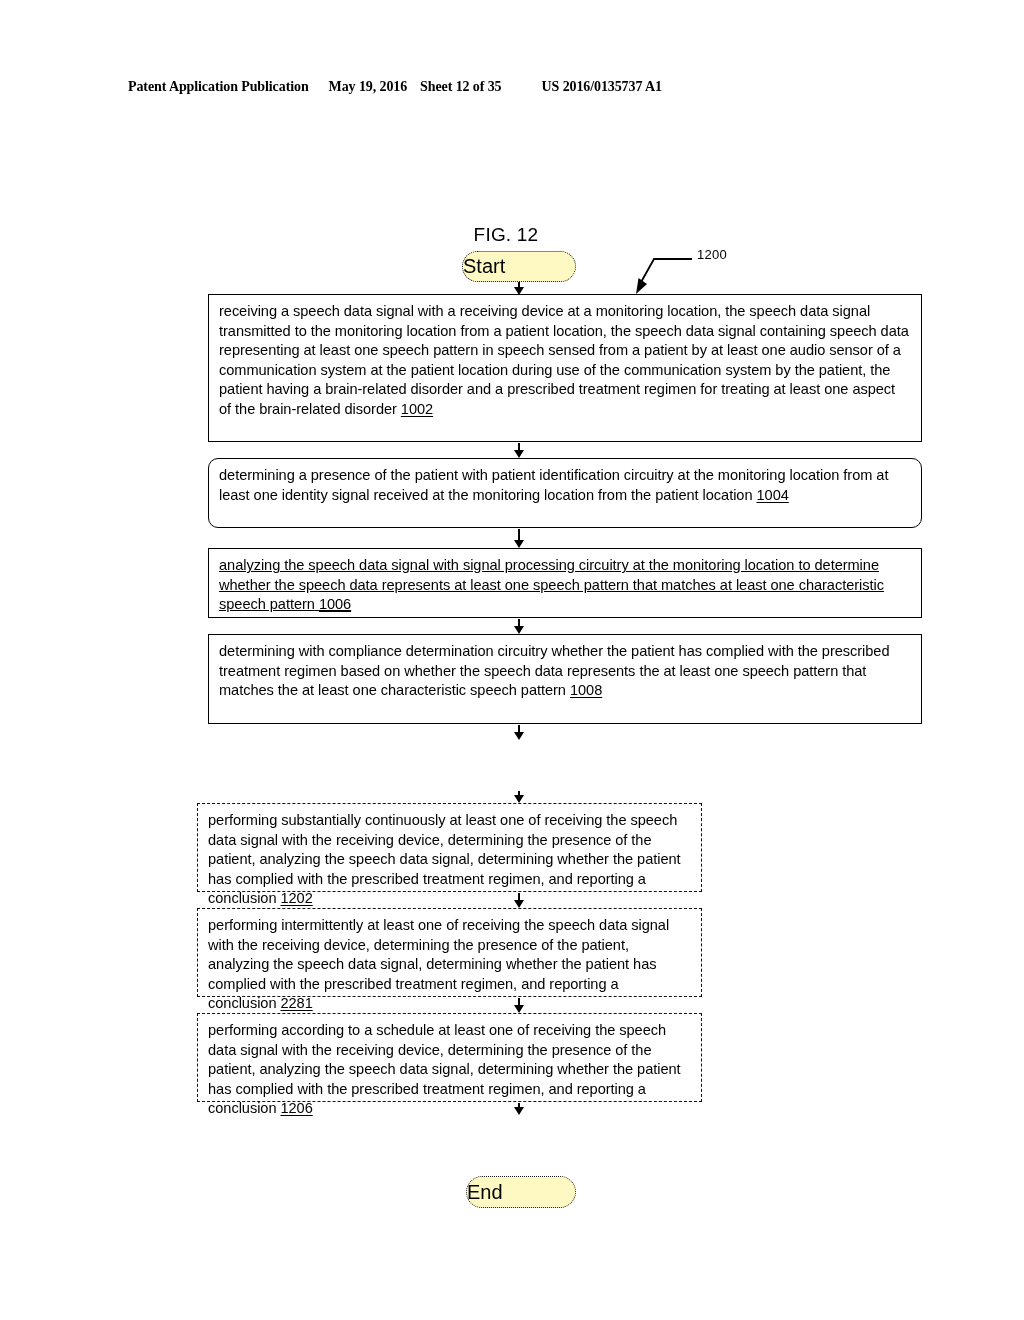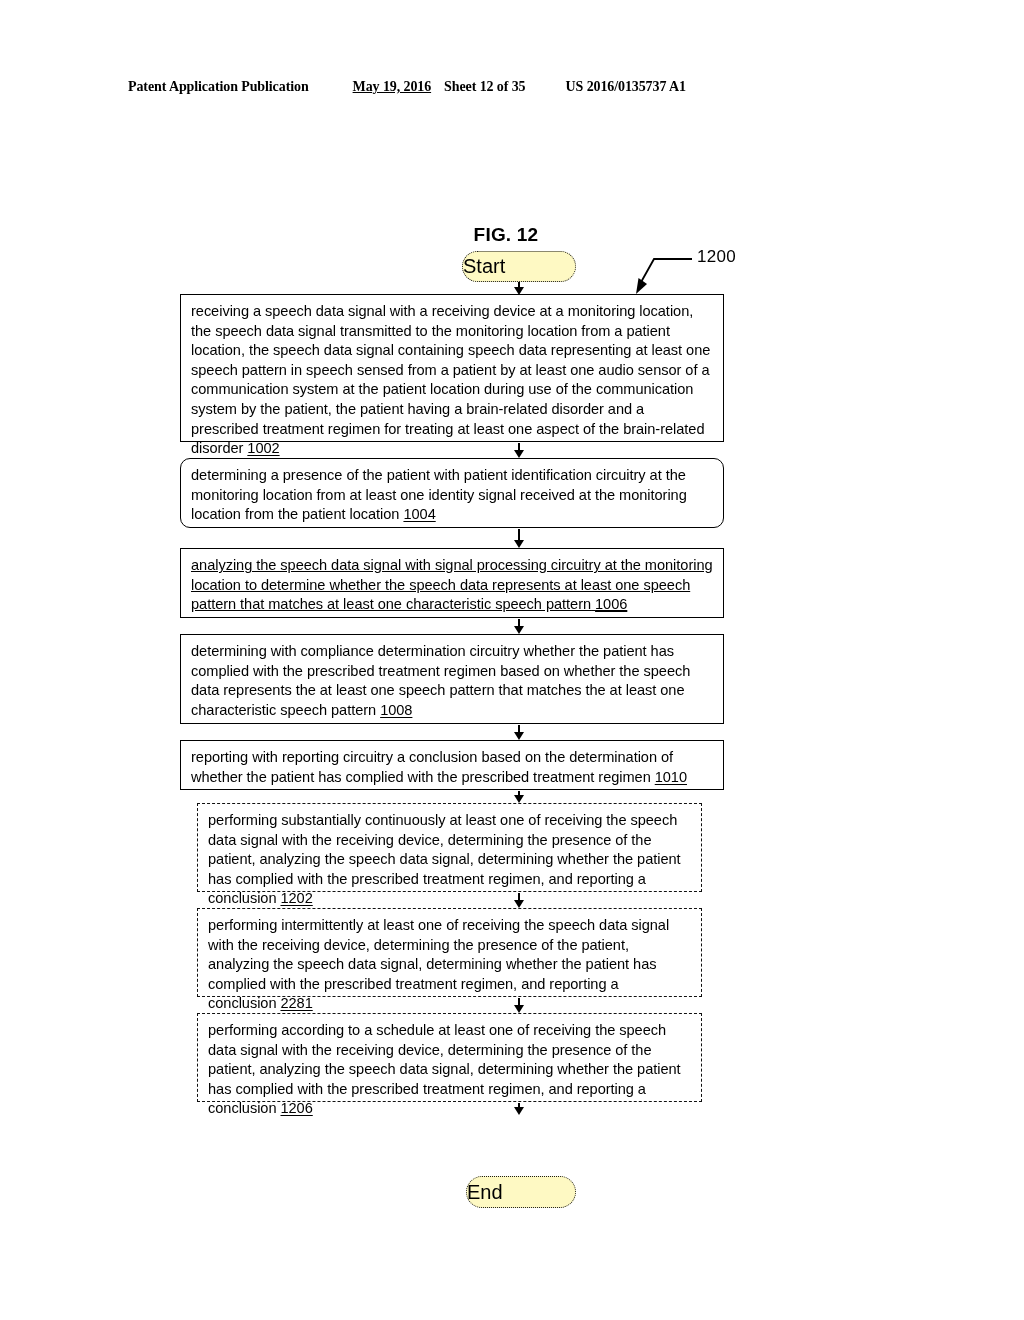--- a/index.html
+++ b/index.html
@@ -24,41 +24,41 @@
     width: 768px;
     display: flex;
     align-items: flex-start;
     font-family: "Liberation Serif", serif;
     font-weight: bold;
     font-size: 14px;
     letter-spacing: -0.1px;
     white-space: nowrap;
   }
   .hdr-pub { }
-  .hdr-date { margin-left: 44px; text-decoration: underline; }
+  .hdr-date { margin-left: 20px; }
   .hdr-sheet { margin-left: 13px; }
   .hdr-patno { margin-left: 40px; }
 
   
   .figure {
     position: absolute;
     left: 0;
     top: 0;
     width: 1024px;
     height: 1320px;
   }
 
   .fig-title {
     position: absolute;
     left: 0;
     top: 224px;
     width: 1024px;
     text-align: center;
     font-family: "Liberation Sans", sans-serif;
-    font-weight: bold;
+    font-weight: normal;
     font-size: 19px;
     letter-spacing: 0.2px;
   }
   .fig-title-inner { margin-left: -12px; }
 
   
   .terminator {
     position: absolute;
     border: 1.4px dotted #1a1a1a;
     border-radius: 18px;
@@ -87,22 +87,22 @@
     position: absolute;
     box-sizing: border-box;
     background: #ffffff;
     padding: 7px 10px 7px 10px;
     font-size: 14.6px;
     line-height: 19.6px;
     letter-spacing: -0.05px;
   }
   .pbox.solid {
     border: 1.3px solid #000;
-    left: 180px;
-    width: 544px;
+    left: 208px;
+    width: 714px;
   }
   .pbox.dashed {
     border: 1.4px dashed #111;
     left: 197px;
     width: 505px;
   }
   .pbox .ref {
     text-decoration: underline;
     text-underline-offset: 1.5px;
   }
@@ -143,21 +143,21 @@
   #conn-1010   { top: 791px;  height: 5px;  }
   #conn-1202   { top: 893px;  height: 8px;  }
   #conn-1204   { top: 998px;  height: 8px;  }
   #conn-1206   { top: 1103px; height: 5px;  }
 
   
   .ref-1200 {
     position: absolute;
     left: 697px;
     top: 247px;
-    font-size: 17px;
+    font-size: 13px;
     letter-spacing: 0.3px;
   }
   .leader-svg {
     position: absolute;
     left: 630px;
     top: 250px;
     width: 70px;
     height: 46px;
   }
 </style>
@@ -205,24 +205,20 @@
     <span class="ref">1006</span>
   </div>
   <div class="connector" id="conn-1006"></div>
 
   <div class="pbox solid" id="box-1008">
     <span>determining with compliance determination circuitry whether the patient has complied with the prescribed treatment regimen based on whether the speech data represents the at least one speech pattern that matches the at least one characteristic speech pattern</span>
     <span class="ref">1008</span>
   </div>
   <div class="connector" id="conn-1008"></div>
 
-  <div class="pbox solid" id="box-1010">
-    <span>reporting with reporting circuitry a conclusion based on the determination of whether the patient has complied with the prescribed treatment regimen</span>
-    <span class="ref">1010</span>
-  </div>
   <div class="connector" id="conn-1010"></div>
 
   <div class="pbox dashed" id="box-1202">
     <span>performing substantially continuously at least one of receiving the speech data signal with the receiving device, determining the presence of the patient, analyzing the speech data signal, determining whether the patient has complied with the prescribed treatment regimen, and reporting a conclusion</span>
     <span class="ref">1202</span>
   </div>
   <div class="connector" id="conn-1202"></div>
 
   <div class="pbox dashed" id="box-1204">
     <span>performing intermittently at least one of receiving the speech data signal with the receiving device, determining the presence of the patient, analyzing the speech data signal, determining whether the patient has complied with the prescribed treatment regimen, and reporting a conclusion</span>

